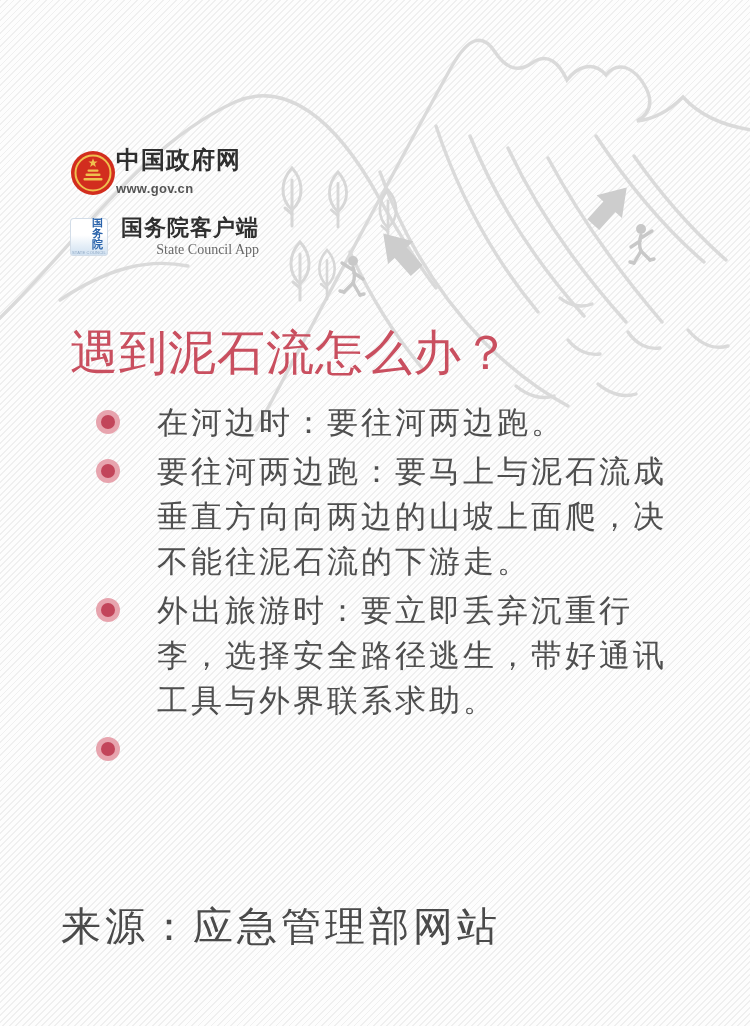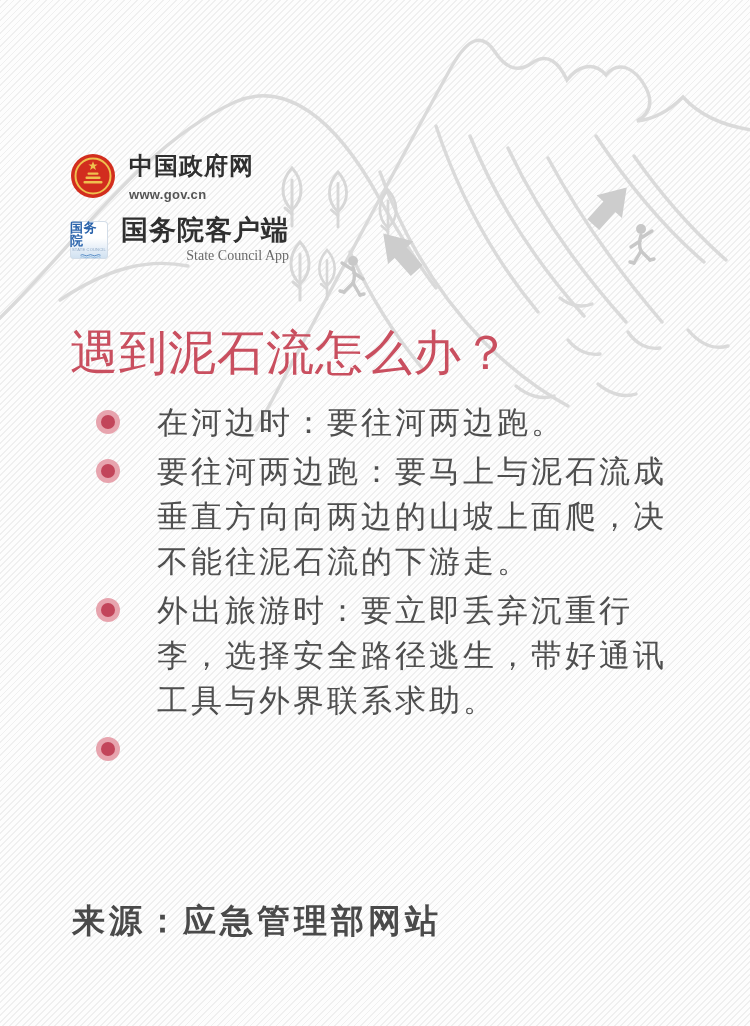--- a/index.html
+++ b/index.html
@@ -20,46 +20,46 @@
     );
   }
   .bg-sketch {
     position: absolute;
     top: 0; left: 0;
     pointer-events: none;
   }
 
   
   .brand-gov {
-    position: absolute; left: 70px; top: 153px;
-    display: flex; align-items: flex-start; gap: 13px;
+    position: absolute; left: 70px; top: 147px;
+    display: flex; align-items: flex-end; 
   }
   .emblem { width: 46px; height: 46px; display: block; }
   .gov-text .name {
     font-size: 24px; font-weight: 800; color: #2f2f2f; letter-spacing: 1px; line-height: 1.1;
   }
   .gov-text .url {
     font-size: 13px; font-weight: 700; color: #545454; margin-top: 8px; letter-spacing: 0.3px;
   }
 
   .brand-app {
     position: absolute; left: 70px; top: 216px;
     display: flex; align-items: center; gap: 13px;
   }
   .app-badge {
     width: 38px; height: 38px; border-radius: 4px;
     background: linear-gradient(180deg, #ffffff 45%, #e3edf7 75%, #cfe0f0 100%);
     box-shadow: inset 0 0 0 1px #d3dde8;
     display: flex; flex-direction: column; align-items: center; justify-content: center;
     overflow: hidden;
   }
-  .app-badge .cn { font-size: 13px; font-weight: 800; color: #2a63ab; line-height: 1; letter-spacing: 0.5px; }
+  .app-badge .cn { font-size: 11px; font-weight: 800; color: #2a63ab; line-height: 1; letter-spacing: 0.5px; padding-left: 22px; }
   .app-badge .en { font-size: 4px; color: #8fa8c4; line-height: 1; margin-top: 1.5px; letter-spacing: 0.2px; }
   .app-badge .waves { width: 34px; height: 9px; margin-top: 2px; }
-  .app-text .name { font-size: 27px; font-weight: 800; color: #2f2f2f; letter-spacing: 1px; line-height: 1.1; }
+  .app-text .name { font-size: 22px; font-weight: 800; color: #2f2f2f; letter-spacing: 1px; line-height: 1.1; }
   .app-text .sub { font-family: "Liberation Serif", serif; font-size: 14px; color: #696969; margin-top: 2px; text-align: right; }
 
   
   .title {
     position: absolute; left: 70px; top: 292px;
     font-size: 48px; font-weight: 400; color: #c94f5f;
     letter-spacing: 1px; line-height: 1.2; white-space: nowrap;
   }
 
   
@@ -74,22 +74,22 @@
   }
   .bullet-core { position: absolute; inset: 5px; border-radius: 50%; background: #c2455a; }
   .tip-text {
     margin: 0 0 0 37px; width: 520px;
     font-size: 31px; line-height: 45px; letter-spacing: 3px;
     color: #4f4f4f; line-break: strict; word-break: normal;
   }
 
   
   .source {
-    position: absolute; left: 72px; top: 899px;
-    font-size: 33px; font-weight: 700; color: #4a4a4a; letter-spacing: 4px;
+    position: absolute; left: 61px; top: 899px;
+    font-size: 40px; font-weight: 400; color: #4a4a4a; letter-spacing: 4px;
   }
 </style>
 </head>
 <body>
 
 <div class="poster">
 
   <svg class="bg-sketch" width="750" height="1026" viewBox="0 0 750 1026" aria-hidden="true">
     <defs>
       <g id="leaftree" stroke="#d7d7d7" stroke-width="3" fill="none" stroke-linecap="round">

